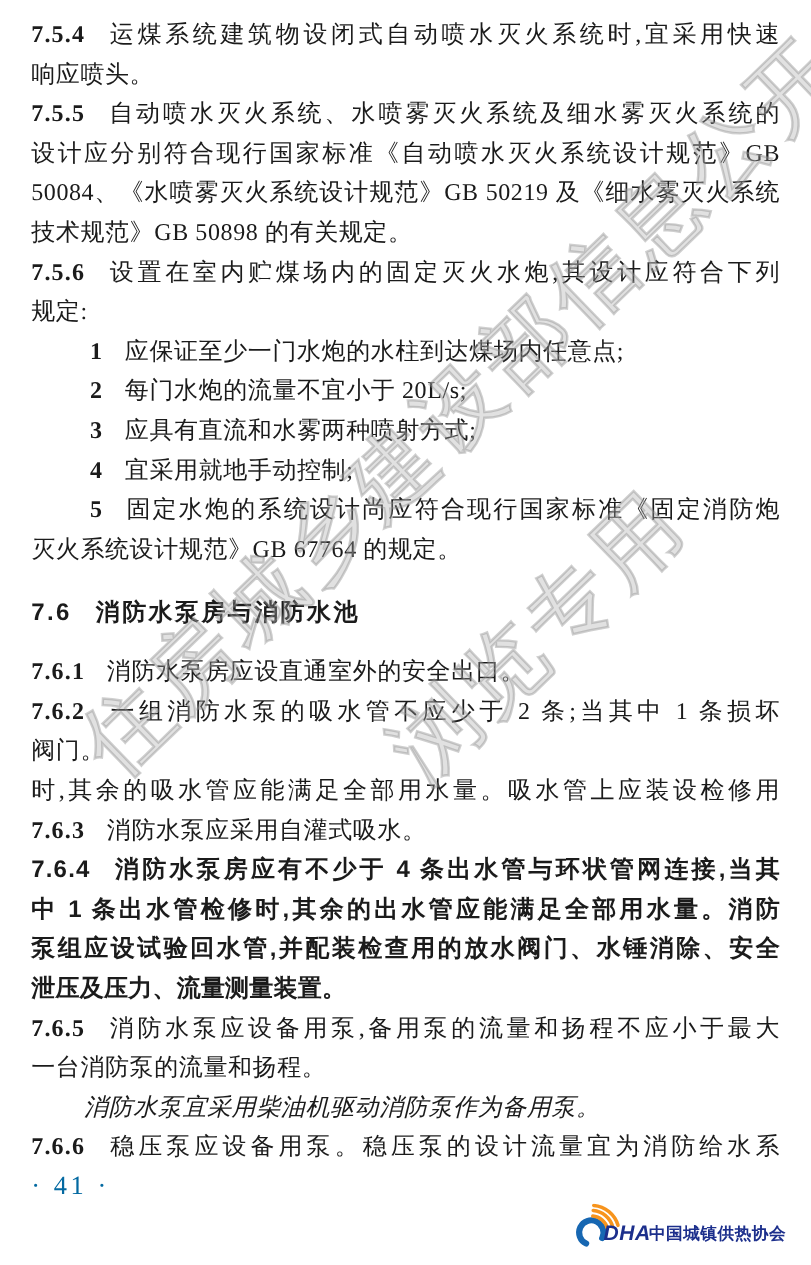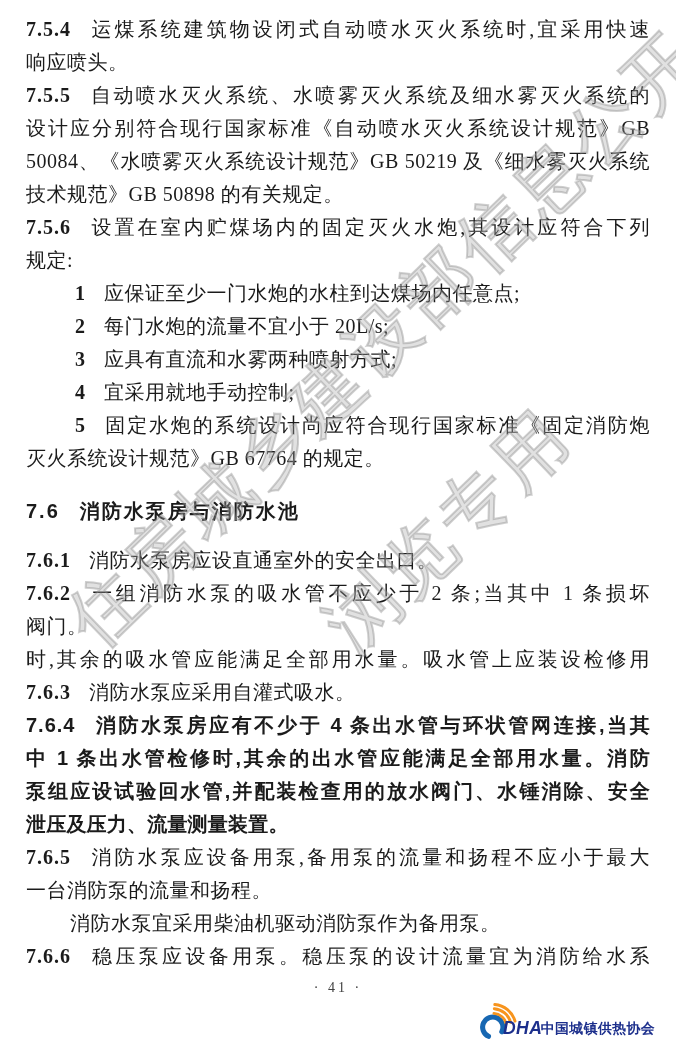--- a/index.html
+++ b/index.html
@@ -27,41 +27,41 @@
     white-space:normal;
     text-align:justify;
     text-align-last:justify;
   }
   .num{
     font-weight:bold;
     margin-right:18px;
     letter-spacing:1px;
   }
   .indent{padding-left:49px;}
-  .cont{padding-left:44px;}
+  .cont{padding-left:44px;font-style:italic;}
   .heading{
     font-family:"Liberation Sans","DejaVu Sans",sans-serif;
     font-weight:bold;
     text-align:left;
     margin:20px 0 16px 0;
     letter-spacing:2px;
   }
   .heading .num{margin-right:20px;letter-spacing:2px;}
   .bold-line{
     font-family:"Liberation Sans","DejaVu Sans",sans-serif;
     font-weight:bold;
     letter-spacing:0.2px;
   }
   .page-number{
     margin-top:2px;
-    text-align:center;
-    font-size:14px;
+    text-align:left;
+    font-size:22px;
     letter-spacing:3px;
     line-height:22px;
-    color:#404040;
+    color:#0369a1;
   }
   .wm{
     position:absolute;z-index:3;pointer-events:none;
     font-family:"Liberation Serif","DejaVu Serif",serif;
     font-size:72px;line-height:74px;letter-spacing:5px;
     white-space:nowrap;
     color:rgba(168,168,168,0.34);
     -webkit-text-stroke:2px rgba(140,140,140,0.42);
     transform:rotate(-44deg);
     transform-origin:0 50%;

